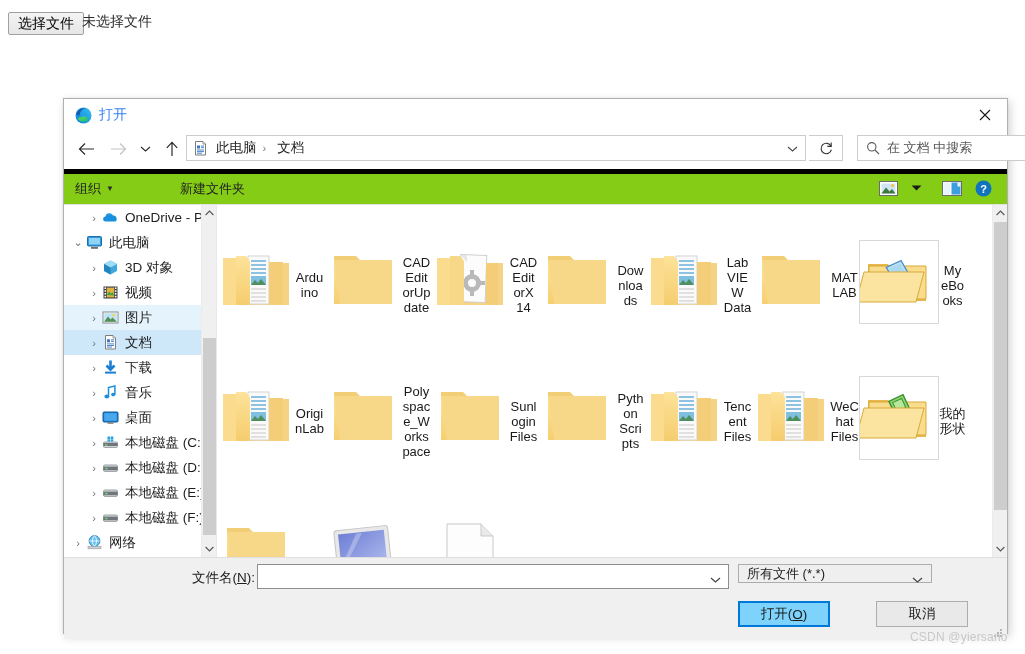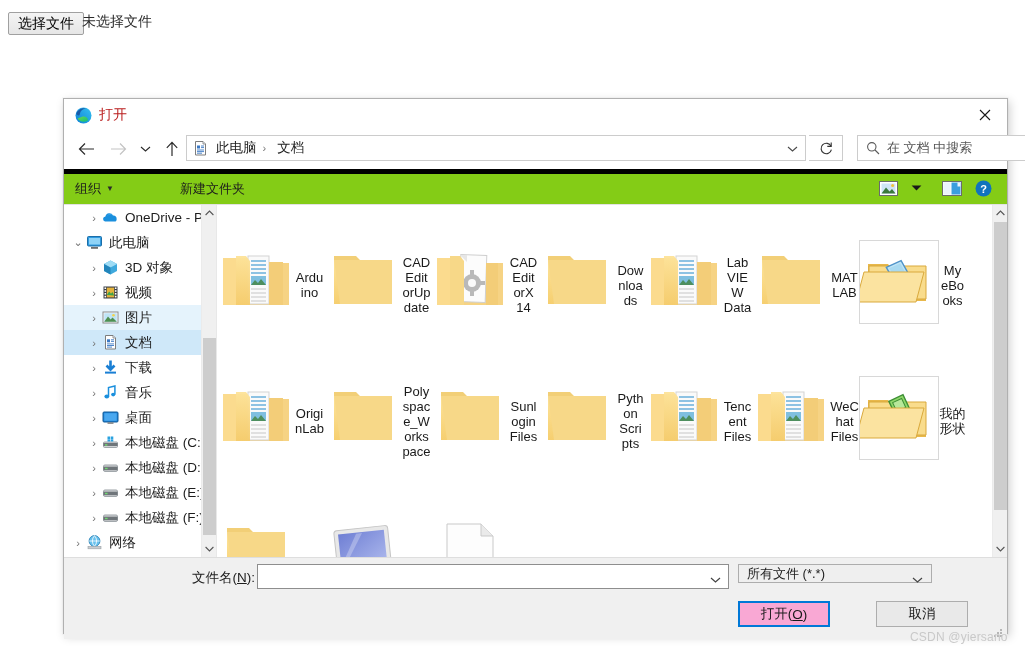--- a/index.html
+++ b/index.html
@@ -35,21 +35,21 @@
     background: #ffffff;
     border: 1px solid #b0b0b0;
     box-shadow: 0 0 0 1px rgba(0,0,0,0.02), 2px 3px 9px rgba(0,0,0,0.18);
   }
   .titlebar {
     position: relative; height: 32px; background: #ffffff;
   }
   .title-icon { position: absolute; left: 11px; top: 8px; width: 17px; height: 17px; }
   .title-text {
     position: absolute; left: 35px; top: 7px;
-    font-size: 14px; color: #b91c1c;
+    font-size: 14px; color: #3b82f6;
   }
   .close-btn {
     position: absolute; right: 0; top: 0; width: 45px; height: 31px;
     display: flex; align-items: center; justify-content: center;
     cursor: default;
   }
   .close-btn svg { display:block; }
 
   
   .navbar { position: relative; height: 38px; background: #ffffff; }
@@ -188,21 +188,21 @@
     display: flex; align-items: center;
   }
   .filter-combo .txt { margin-left: 8px; font-size: 13px; color: #1d1d1d; }
   .filter-combo .chev { position: absolute; right: 8px; top: 5px; }
   .btn {
     position: absolute; top: 43px; height: 26px; width: 92px;
     display: flex; align-items: center; justify-content: center;
     font-size: 13.5px; color: #1a1a1a; cursor: default;
   }
   .btn-open {
-    left: 674px; background: #f9a8d4; border: 2px solid #0078d7;
+    left: 674px; background: #7dd3fc; border: 2px solid #0078d7;
   }
   .btn-cancel {
     left: 812px; background: #e9e9e9; border: 1px solid #adadad;
   }
   .btn u { text-decoration: underline; }
   .resize-grip {
     position: absolute; right: 3px; bottom: 2px; width: 12px; height: 12px;
   }
 
   .watermark {

